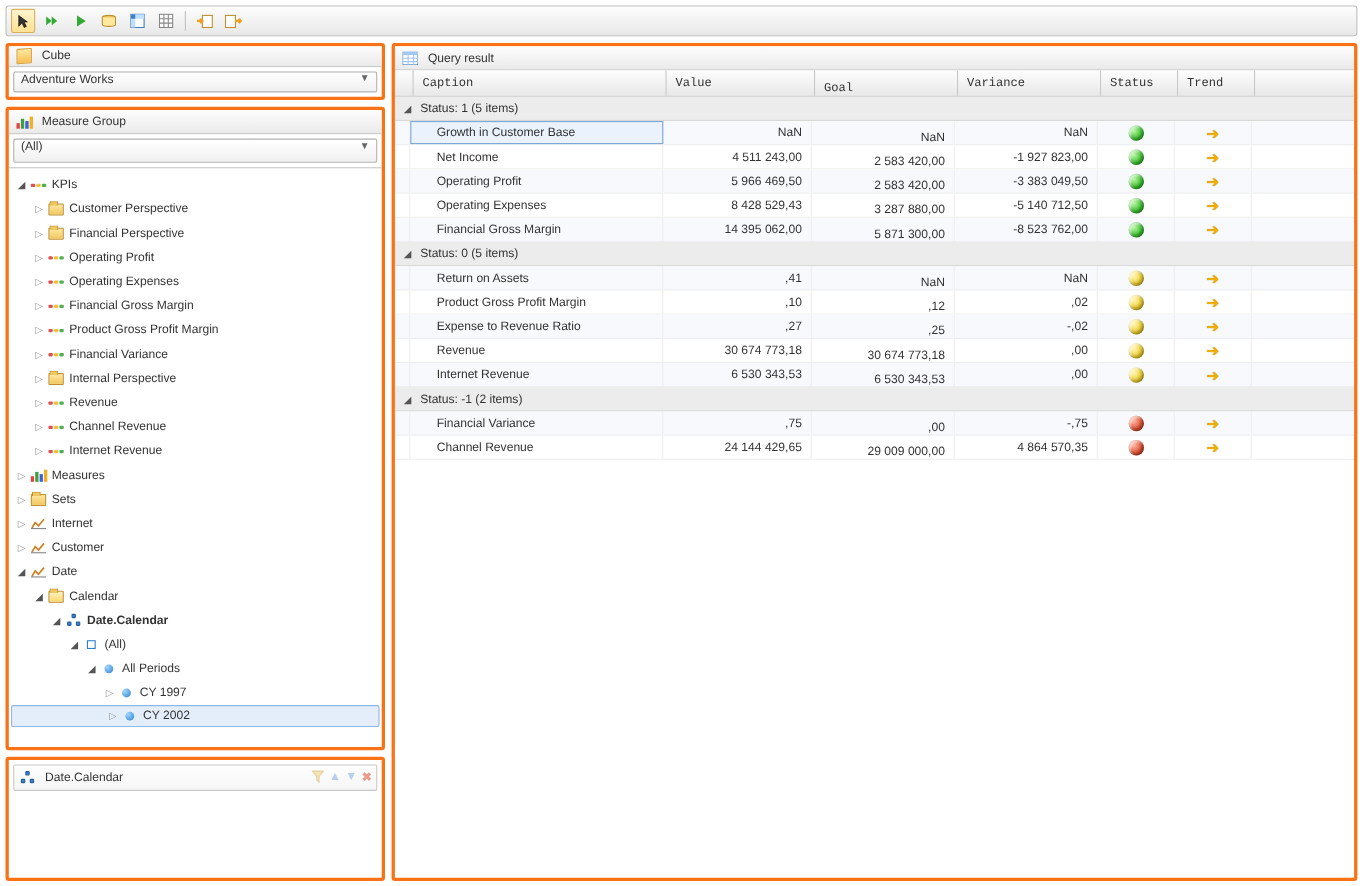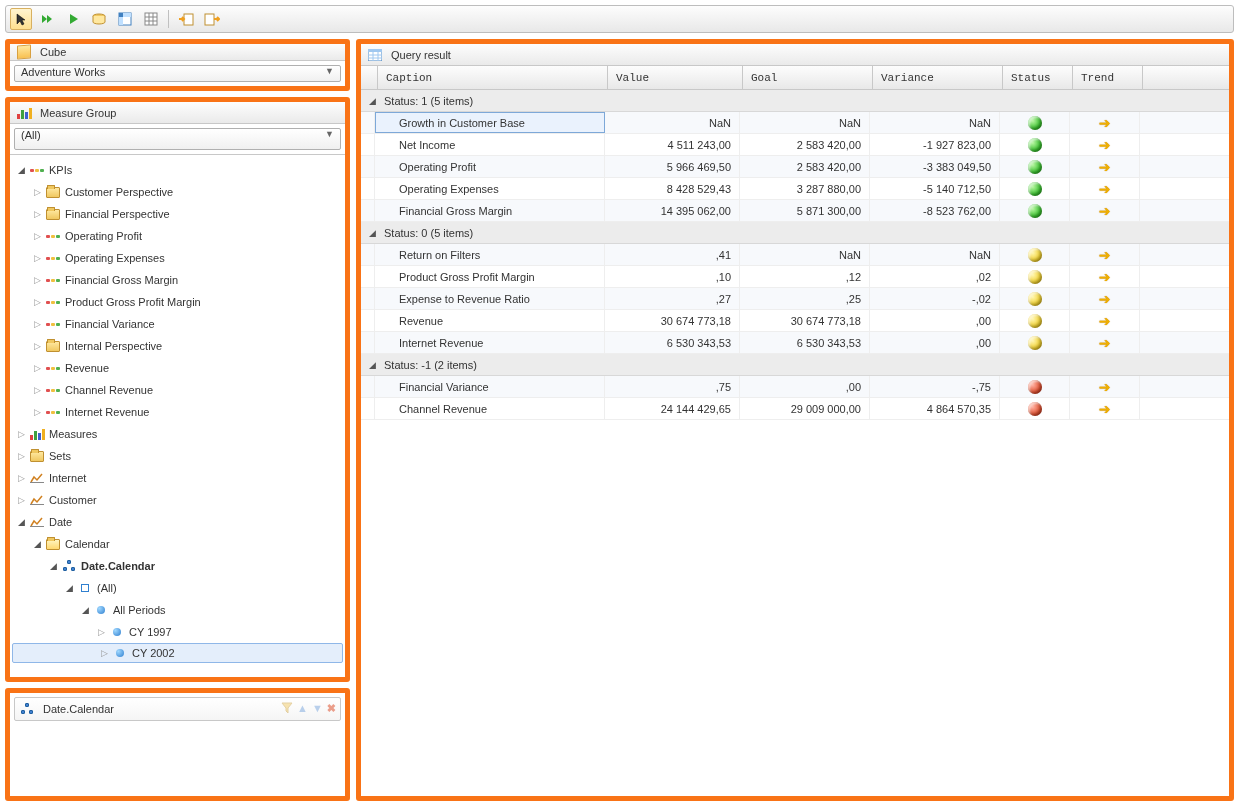--- a/index.html
+++ b/index.html
@@ -32,21 +32,21 @@
   display: flex;
   align-items: center;
   justify-content: center;
   cursor: pointer;
 }
 .toolbar-sep { width: 1px; height: 18px; background: #c0c0c0; margin: 0 2px; }
 
 .main-layout { display: flex; gap: 6px; height: 762px; }
 .left-col { width: 345px; display: flex; flex-direction: column; gap: 6px; }
 .panel {
-  border: 5px solid #f97316;
+  border: 3px solid #f97316;
   border-radius: 3px;
   background: #fff;
   display: flex;
   flex-direction: column;
   overflow: hidden;
 }
 .panel-hdr {
   height: 22px;
   background: linear-gradient(#fdfdfd, #eaeaea);
   border-bottom: 1px solid #c8c8c8;
@@ -136,21 +136,21 @@
   padding: 0 8px;
   border-right: 1px solid #eee;
   height: 100%;
   display: flex;
   align-items: center;
 }
 .cell.num { justify-content: flex-end; }
 .cell.ctr { justify-content: center; }
 .c-caption { width: 230px; padding-left: 24px; }
 .c-value { width: 135px; }
-.c-goal { width: 130px; }
+.c-goal { width: 130px; align-items: flex-end; }
 .c-variance { width: 130px; }
 .c-status { width: 70px; }
 .c-trend { width: 70px; }
 .c-rest { flex:1; border-right:none; }
 
 .status-dot {
   width: 14px; height: 14px; border-radius: 50%;
   box-shadow: inset -2px -2px 3px rgba(0,0,0,0.3), inset 2px 2px 2px rgba(255,255,255,0.6);
 }
 .st-green { background: radial-gradient(circle at 35% 35%, #b6f5a0, #3ac12f 60%, #1f7f16); }
@@ -677,21 +677,21 @@
           <div class="cell c-rest"></div>
         </div>
         <div class="grp-hdr">
           <span class="exp">
             <span style="color:#555">◢</span>
           </span>
           <span>Status: 0 (5 items)</span>
         </div>
         <div class="grid-row alt">
           <div style="width:14px;border-right:1px solid #eee;height:100%"></div>
-          <div class="cell c-caption">Return on Filters</div>
+          <div class="cell c-caption">Return on Assets</div>
           <div class="cell c-value num">,41</div>
           <div class="cell c-goal num">NaN</div>
           <div class="cell c-variance num">NaN</div>
           <div class="cell c-status ctr">
             <span class="status-dot st-yellow"></span>
           </div>
           <div class="cell c-trend ctr">
             <span class="trend-arrow">➔</span>
           </div>
           <div class="cell c-rest"></div>

